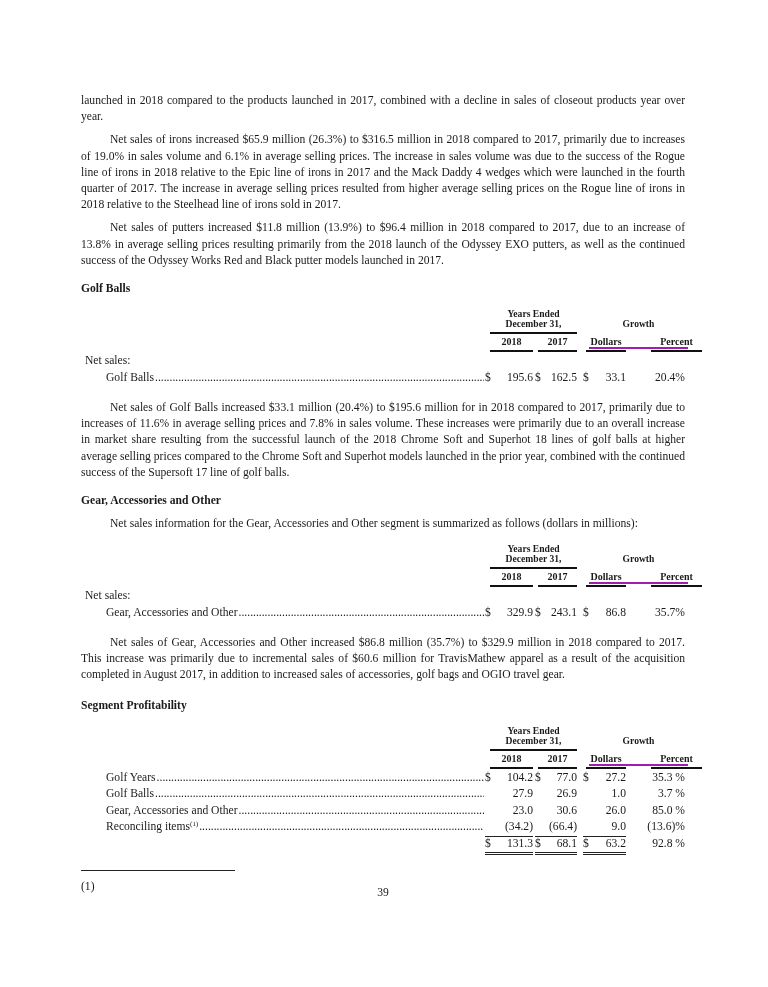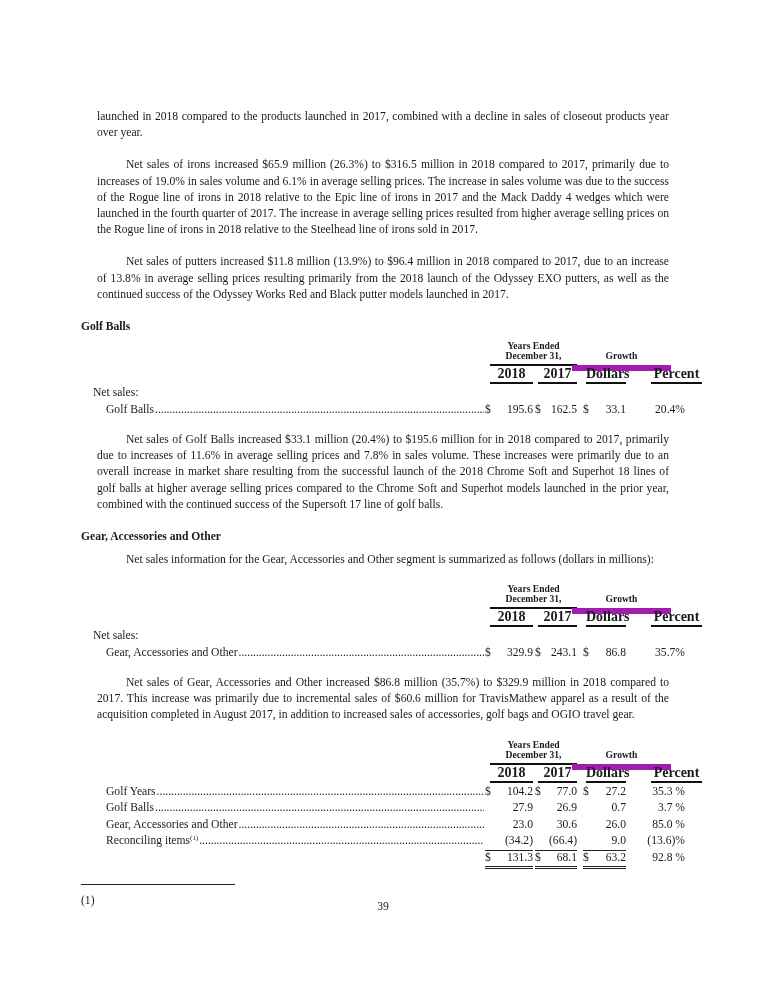--- a/index.html
+++ b/index.html
@@ -3,43 +3,43 @@
 <meta charset="utf-8">
 <style>
   html, body { margin: 0; padding: 0; background: #ffffff; }
   body {
     width: 768px; height: 987px; position: relative; overflow: hidden;
     font-family: "Liberation Serif", "DejaVu Serif", serif;
     color: #1a1a1a;
     font-size: 11.6px;
   }
   .page { position: absolute; left: 81px; top: 93px; width: 604px; }
-  p { margin: 16px; line-height: 16.2px; text-align: justify; }
+  p { margin: 0; line-height: 16.2px; text-align: justify; }
   p.indent { text-indent: 29px; }
   .mt7 { margin-top: 7px; }
-  .mt10 { margin-top: 6px; }
+  .mt10 { margin-top: 12px; }
   .mt12 { margin-top: 12px; }
   .mt14 { margin-top: 14px; }
   h3 { margin: 0; font-size: 11.6px; font-weight: bold; line-height: 16px; }
   .lead { text-indent: 29px; line-height: 16px; }
 
   
   .fin { position: relative; width: 604px; }
   .hdr { position: relative; height: 44px; }
   .grp { position: absolute; text-align: center; font-weight: bold; font-size: 9.6px; line-height: 10px; }
   .grp.years { left: 409px; width: 87px; top: 0; border-bottom: 2px solid #111; padding-bottom: 3px; }
-  .grp.growth { left: 491px; width: 99px; top: 10px; border-bottom: 6px solid #a21caf; padding-bottom: 4px; }
-  .col { position: absolute; top: 28px; text-align: center; font-weight: bold; font-size: 14px; line-height: 10px; border-bottom: 2px solid #111; padding-bottom: 3px; }
+  .grp.growth { left: 508px; width: 99px; top: 10px; border-bottom: 2px solid #a21caf; padding-bottom: 18px; }
+  .col { position: absolute; top: 28px; text-align: center; font-weight: bold; font-size: 10px; line-height: 10px; border-bottom: 2px solid #111; padding-bottom: 3px; }
   .c18 { left: 409px; width: 43px; }
   .c17 { left: 457px; width: 39px; }
   .cd  { left: 505px; width: 40px; }
   .cp  { left: 570px; width: 51px; }
 
   .row { position: relative; height: 16.5px; line-height: 16.5px; white-space: nowrap; }
-  .row .label { position: absolute; left: 12px; }
+  .row .label { position: absolute; left: 4px; }
   .row .dots { position: absolute; left: 25px; width: 378px; overflow: hidden; white-space: nowrap; }
   .row .dots span.txt { background: #fff; padding-right: 1px; }
   .row .dots::after {
     content: "";
   }
   .v { position: absolute; top: 0; height: 16.5px; }
   .v .cur { position: absolute; left: 0; }
   .v .num { position: absolute; right: 0; }
   .v.c18 { left: 404px; width: 48px; }
   .v.c17 { left: 454px; width: 42px; }
@@ -129,20 +129,21 @@
           <span class="num">86.8</span>
         </span>
       <span class="v cp">
           <span class="num">35.7%</span>
         </span>
     </div>
   </div>
 
   <p class="indent mt14">Net sales of Gear, Accessories and Other increased $86.8 million (35.7%) to $329.9 million in 2018 compared to 2017. This increase was primarily due to incremental sales of $60.6 million for TravisMathew apparel as a result of the acquisition completed in August 2017, in addition to increased sales of accessories, golf bags and OGIO travel gear.</p>
 
+  <h3 class="mt14">Segment Profitability</h3>
 
   <div class="fin mt10">
     <div class="hdr">
       <div class="grp years">Years Ended December 31,</div>
       <div class="grp growth">Growth</div>
       <div class="col c18">2018</div>
       <div class="col c17">2017</div>
       <div class="col cd">Dollars</div>
       <div class="col cp">Percent</div>
     </div>
@@ -168,21 +169,21 @@
 
     <div class="row">
       <span class="dots"><span class="txt">Golf Balls</span><span>........................................................................................................................................................................................................</span></span>
       <span class="v c18">
           <span class="num">27.9</span>
         </span>
       <span class="v c17">
           <span class="num">26.9</span>
         </span>
       <span class="v cd">
-          <span class="num">0.7</span>
+          <span class="num">1.0</span>
         </span>
       <span class="v cp">
           <span class="num">3.7 %</span>
         </span>
     </div>
 
     <div class="row">
       <span class="dots"><span class="txt">Gear, Accessories and Other</span><span>........................................................................................................................................................................................................</span></span>
       <span class="v c18">
           <span class="num">23.0</span>

